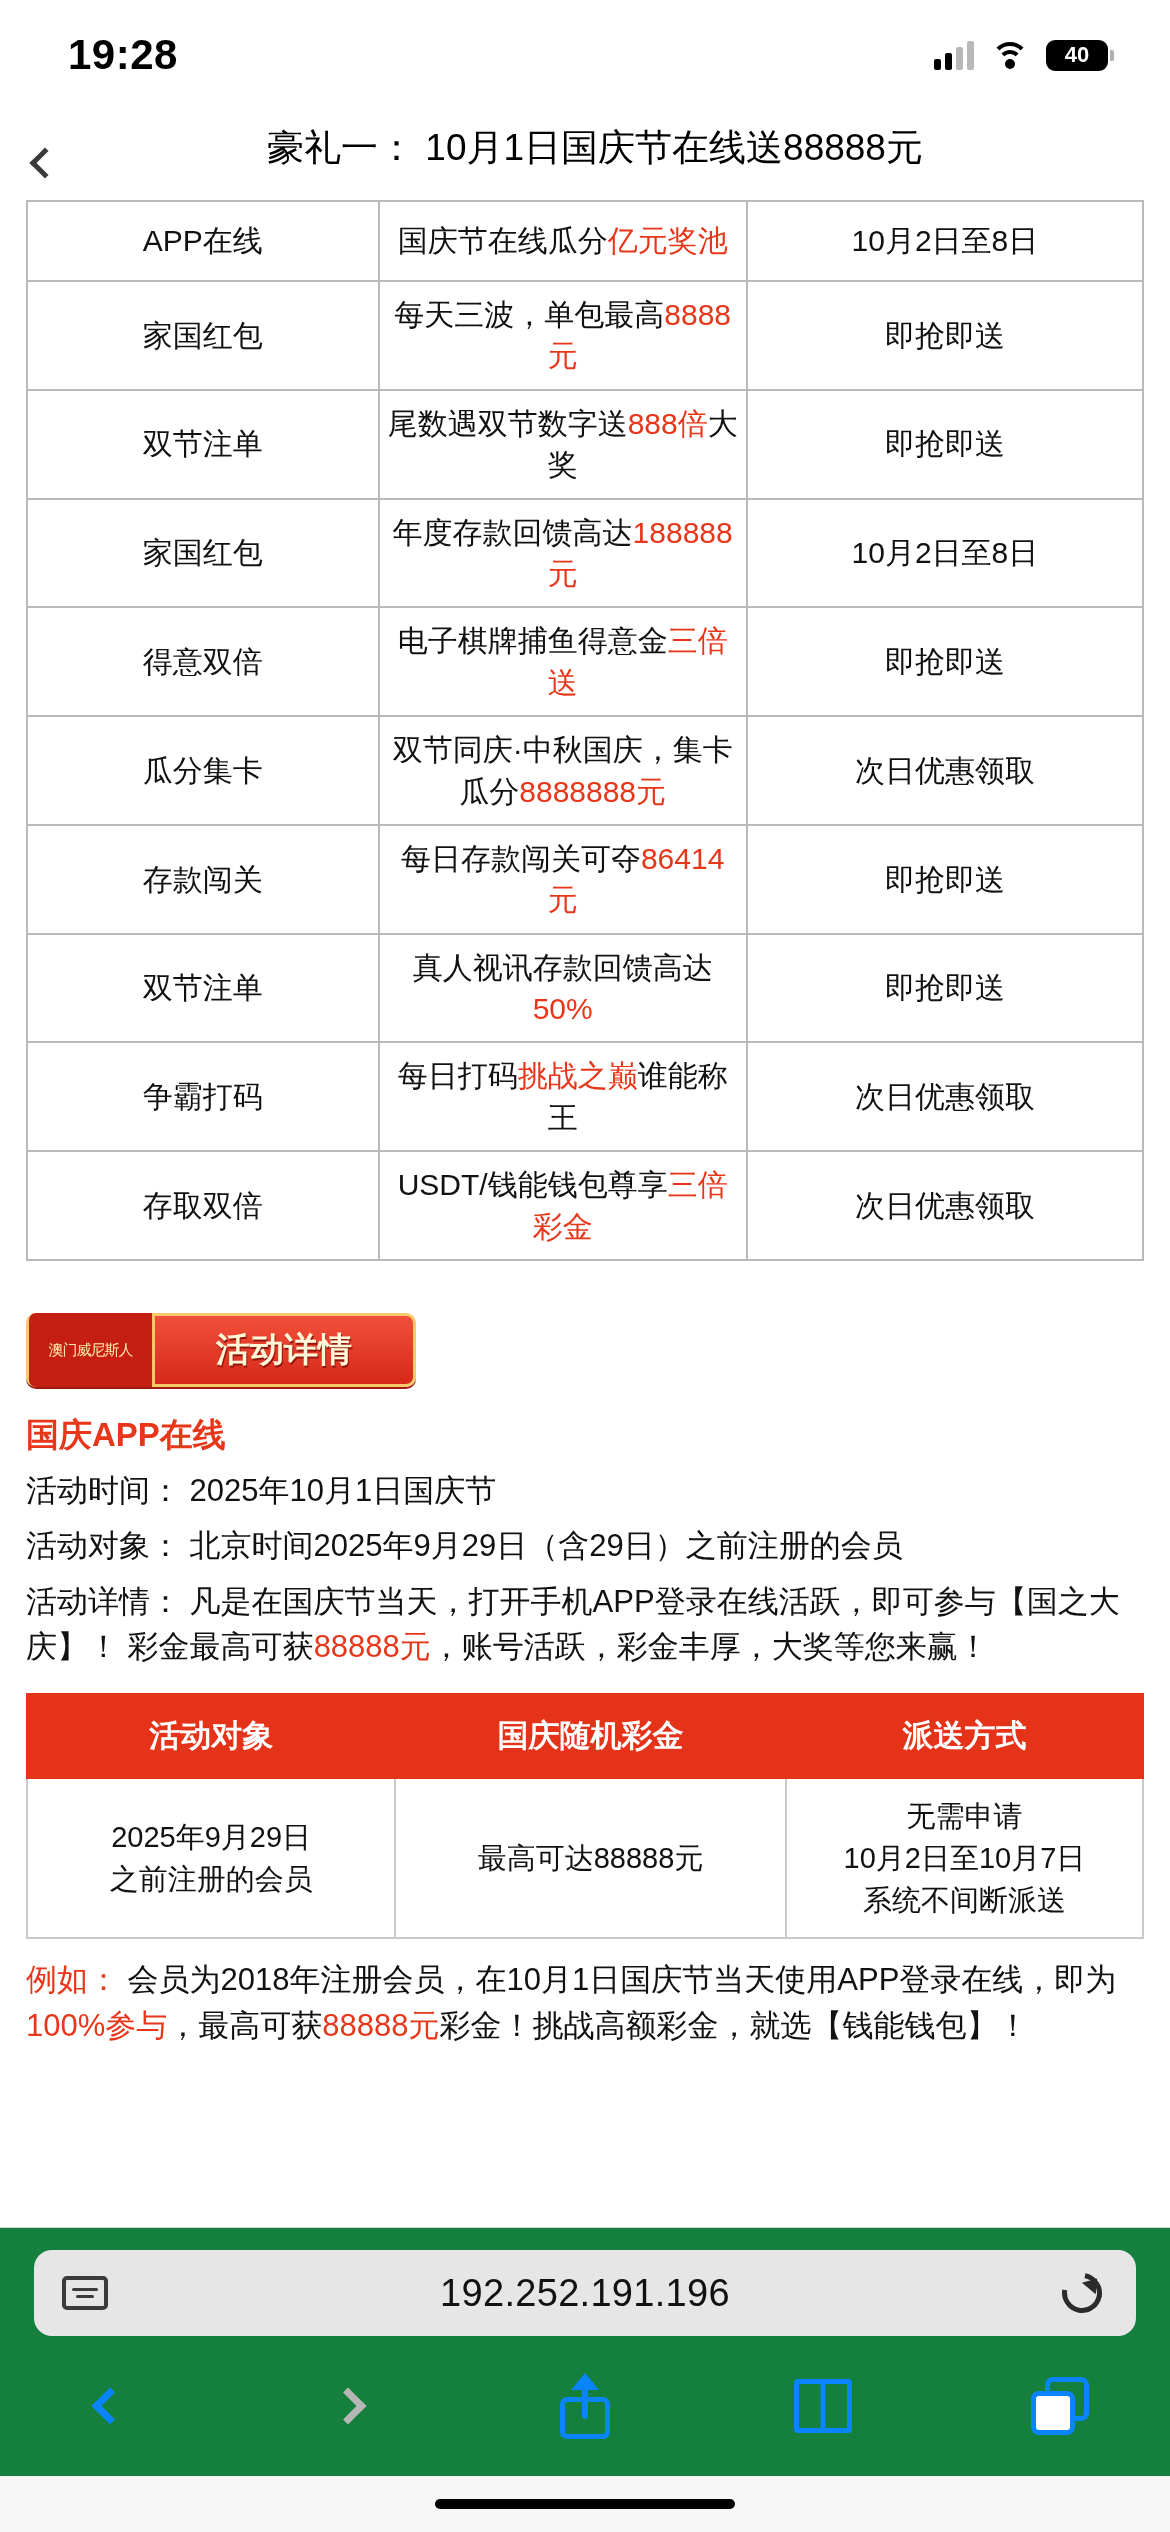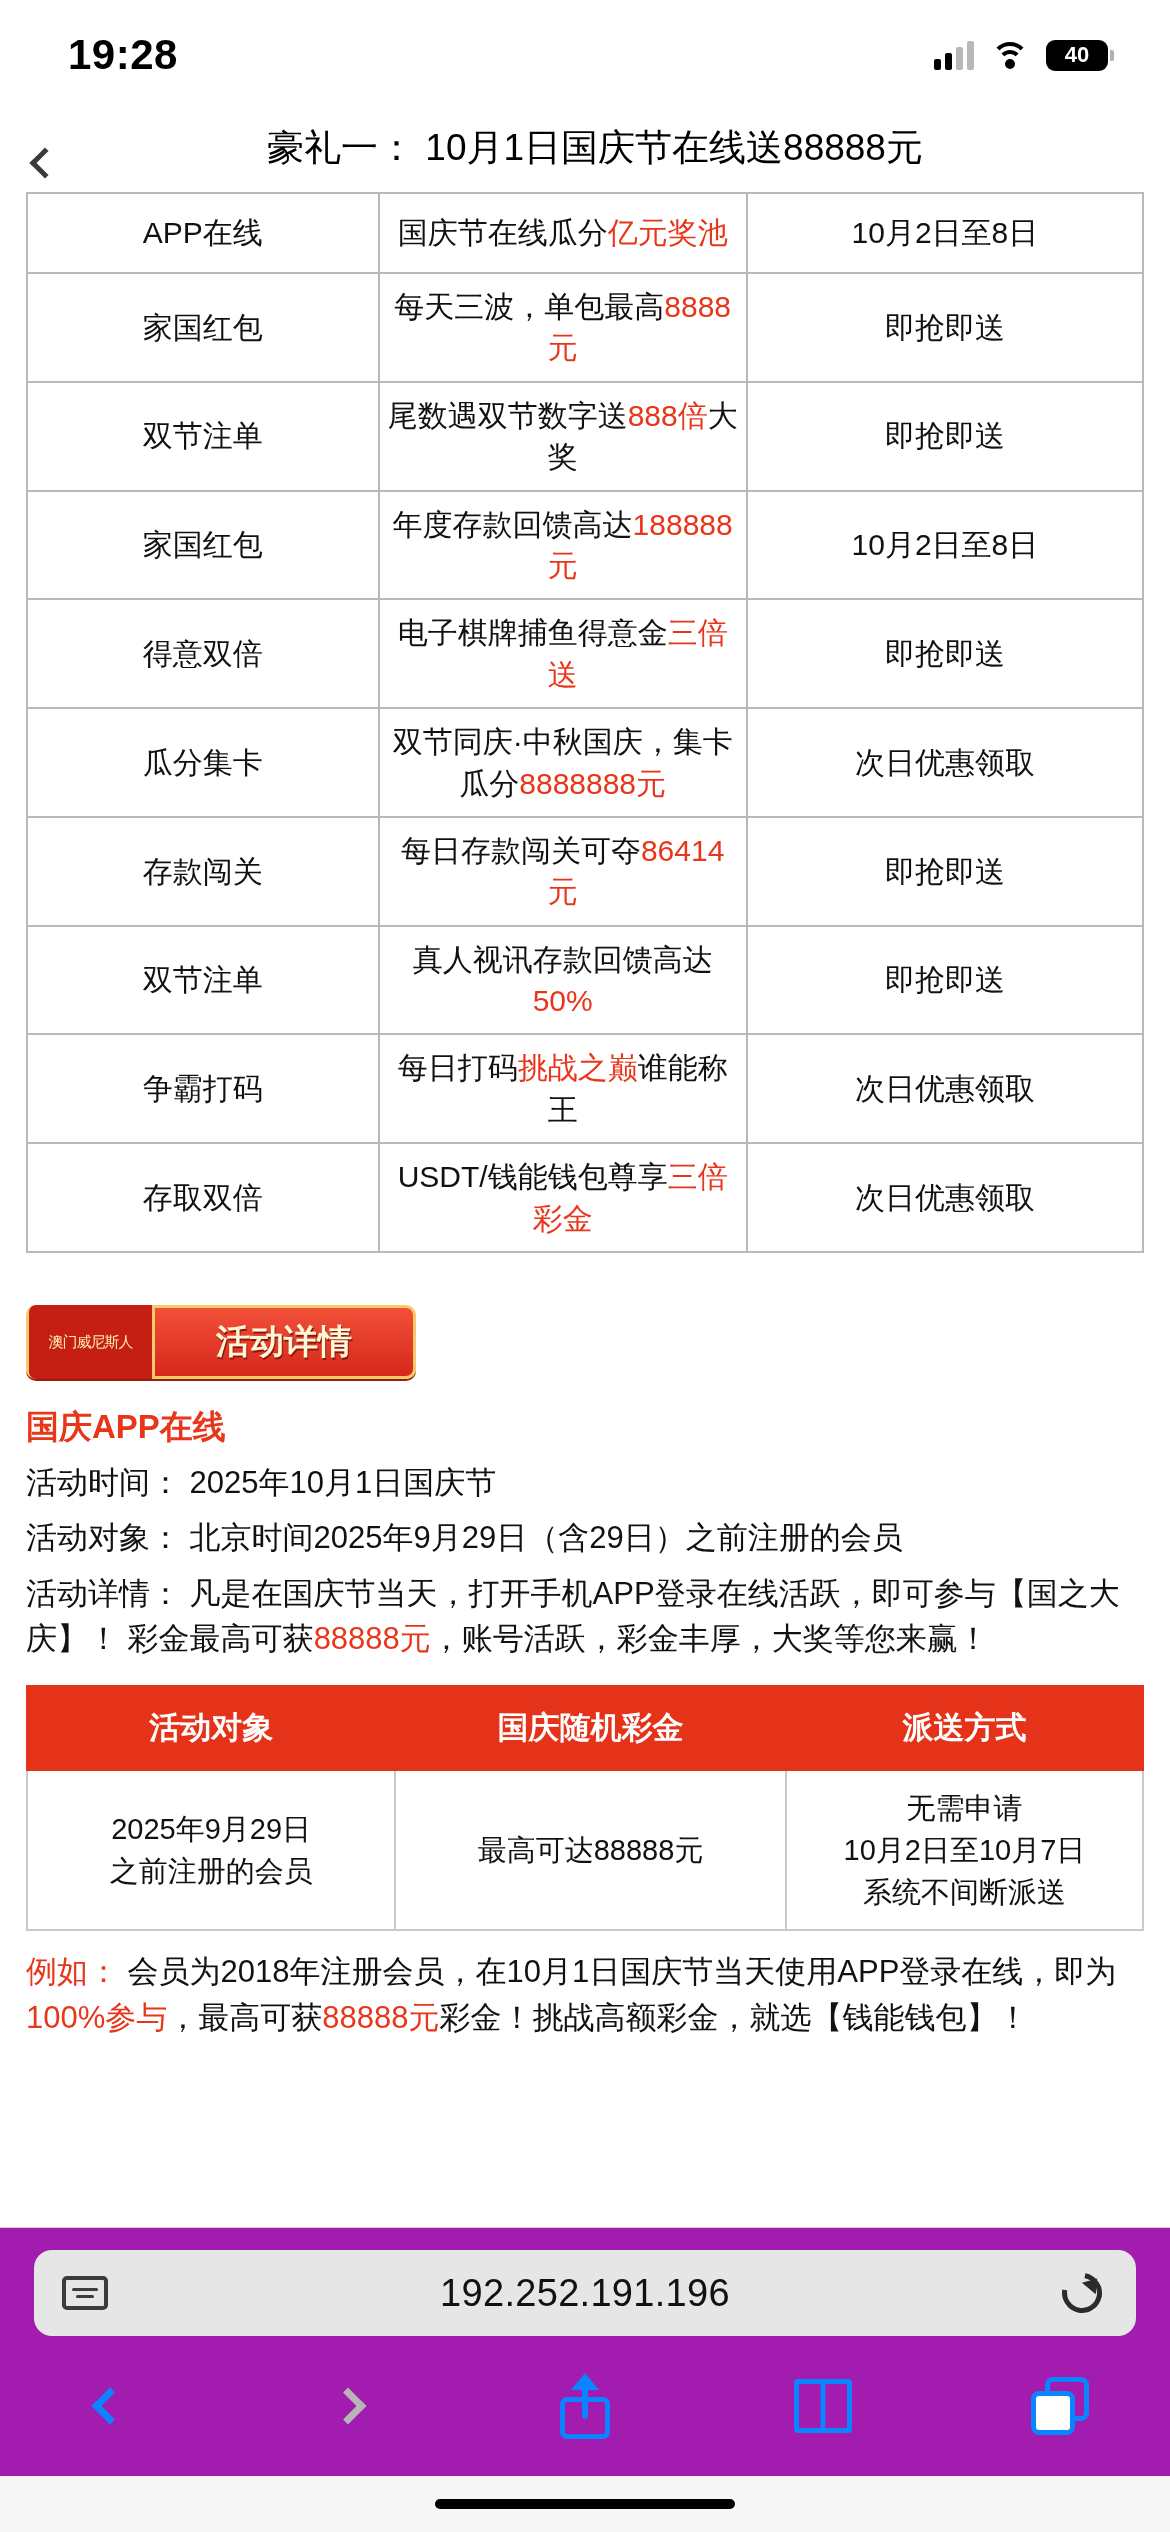--- a/index.html
+++ b/index.html
@@ -65,21 +65,21 @@
     position: relative;
   }
   .battery:after {
     content: ""; position: absolute; right: -6px; top: 10px;
     width: 4px; height: 11px; background: #b0b0b0; border-radius: 0 2px 2px 0;
   }
 
   
   .nav-header {
     flex: 0 0 auto;
-    padding: 14px 0 18px;
+    padding: 14px 0 26px;
     display: flex;
     align-items: flex-start;
     position: relative;
   }
   .back-btn {
     width: 90px; flex: 0 0 90px;
     display: flex; align-items: center; justify-content: center;
     padding-top: 28px;
   }
   .chev-left {
@@ -199,21 +199,21 @@
     margin-top: 18px;
     font-size: 31px;
     line-height: 1.48;
     color: #111;
   }
   .note .lead { color: #e8361a; }
 
   
   .browser-bottom {
     flex: 0 0 auto;
-    background: #a21caf;
+    background: #15803d;
     border-top: 1px solid #d3d3d3;
     padding: 22px 0 0;
   }
   .urlbar-row {
     display: flex; align-items: center;
     padding: 0 34px;
   }
   .urlbar {
     flex: 1;
     height: 86px;

